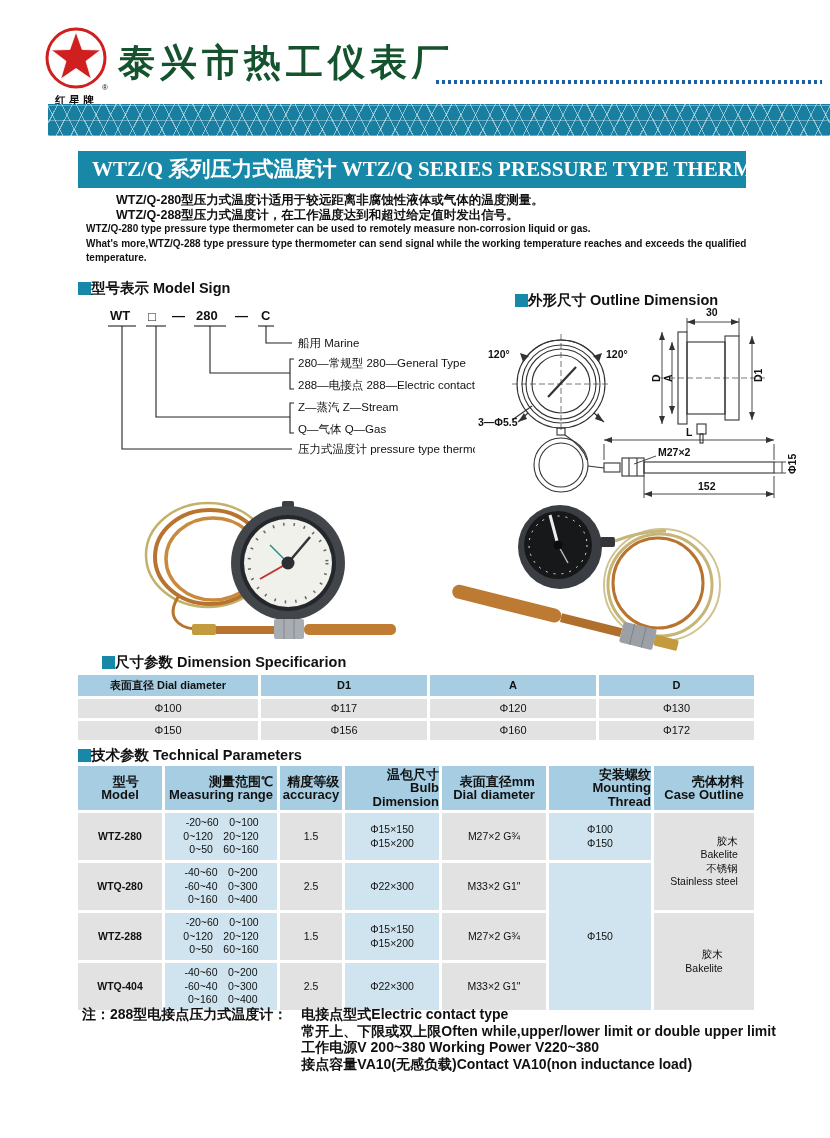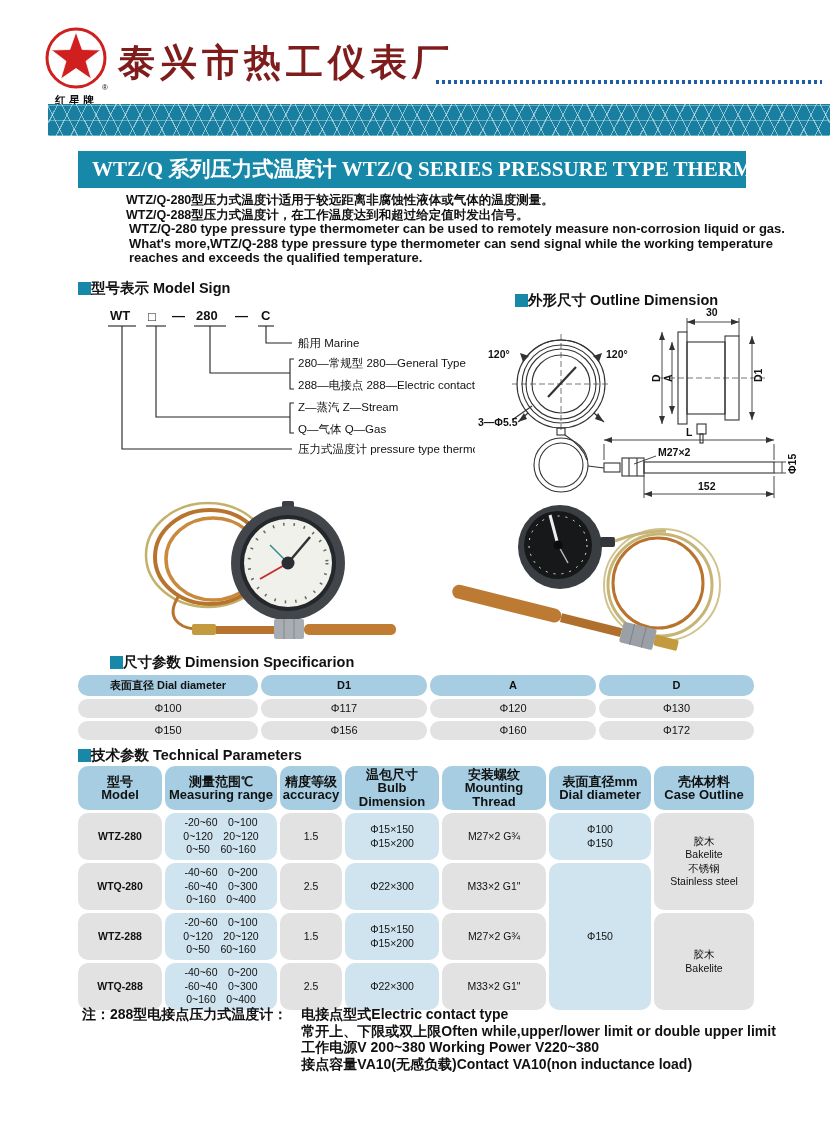--- a/index.html
+++ b/index.html
@@ -6,55 +6,55 @@
   body { background:#888; font-family:"Liberation Sans", sans-serif; }
   .page {
     position:relative; width:830px; height:1138px; margin:0 auto;
     background:#ffffff; color:#111; overflow:hidden;
     font-family:"Liberation Sans", sans-serif;
   }
   
   .logo { position:absolute; left:44px; top:24px; width:68px; height:84px; }
   .company {
     position:absolute; left:118px; top:38px; font-size:37px; font-weight:900;
-    letter-spacing:5px; color:#7f1d1d; white-space:nowrap;
+    letter-spacing:5px; color:#14532d; white-space:nowrap;
   }
   .dotline {
     position:absolute; left:436px; top:80px; width:386px; height:4px;
     background:repeating-linear-gradient(90deg,#1d5fa6 0 3px, transparent 3px 6px);
   }
   .band {
     position:absolute; left:48px; top:104px; width:782px; height:32px;
     background-color:#187fa0;
     background-image:
       repeating-linear-gradient(63deg, rgba(255,255,255,.50) 0 1px, transparent 1px 13px),
       repeating-linear-gradient(-63deg, rgba(255,255,255,.50) 0 1px, transparent 1px 13px),
       repeating-linear-gradient(0deg, rgba(255,255,255,.35) 0 1px, transparent 1px 15px);
   }
   .titlebar {
     position:absolute; left:78px; top:151px; width:668px; height:37px;
     background:#1888a9; color:#fff; font-family:"Liberation Serif", serif;
     font-weight:bold; font-size:21px; line-height:37px; padding-left:14px;
     white-space:nowrap;
   }
   
-  .intro { position:absolute; left:96px; top:193px; width:706px; }
+  .intro { position:absolute; left:86px; top:193px; width:706px; }
   .intro p.cn { font-size:12.5px; font-weight:700; line-height:14.5px; text-indent:30px; }
-  .intro p.en { font-size:13px; font-weight:600; line-height:14.5px; white-space:pre-line;margin-left:33px; }
+  .intro p.en { font-size:10px; font-weight:600; line-height:14.5px; white-space:pre-line; }
   
   .sec-h { position:absolute; display:flex; align-items:center; 
            font-size:14.5px; font-weight:700; white-space:nowrap; }
   .sec-h .bullet { width:13px; height:13px; background:#1888a9; flex:0 0 auto; }
   
   .svgabs { position:absolute; }
   svg text { font-family:"Liberation Sans", sans-serif; fill:#111; }
   
   .grid { position:absolute; display:grid; gap:3px; }
   .cell { display:flex; align-items:center; justify-content:center;
-          text-align:center; white-space:pre-line; font-size:10.5px; line-height:13.5px;border-radius:10px; }
+          text-align:right; white-space:pre-line; font-size:10.5px; line-height:13.5px; }
   .th   { background:#a6cde1; font-weight:700; font-size:13px; }
   .gray { background:#e2e2e2; }
   .blue { background:#cfe4ef; }
   .dimgrid { left:78px; top:675px; width:676px;
              grid-template-columns:180px 166px 166px 155px;
              grid-template-rows:21px 19px 19px; }
   .dimgrid .cell { font-size:11px; }
   .techgrid { left:78px; top:766px; width:676px;
               grid-template-columns:84px 112px 62px 94px 104px 102px 100px;
               grid-template-rows:44px 47px 47px 47px 47px; }
@@ -283,21 +283,21 @@
         <rect x="22" y="88" width="112" height="14" rx="7" fill="#bd7a33"></rect>
         <rect x="134" y="91" width="62" height="9" fill="#b06f2c"></rect>
         <rect x="196" y="84" width="34" height="21" rx="2" fill="#9aa0a6"></rect>
         <line x1="207" y1="84" x2="207" y2="105" stroke="#7c8288" stroke-width="1"></line>
         <line x1="219" y1="84" x2="219" y2="105" stroke="#7c8288" stroke-width="1"></line>
         <rect x="230" y="89" width="24" height="11" rx="2" fill="#c49a3f"></rect>
       </g>
     </svg>
   </div>
 
-  <div class="sec-h" style="left:82px; top:653px;padding-left:28px;">
+  <div class="sec-h" style="left:74px; top:653px;padding-left:28px;">
     <span class="bullet"></span>
     <span>尺寸参数 Dimension Specificarion</span>
   </div>
 
   <div class="grid dimgrid">
     <div class="cell th">表面直径  Dial diameter</div>
     <div class="cell th">D1</div>
     <div class="cell th">A</div>
     <div class="cell th">D</div>
     <div class="cell gray">Φ100</div>
@@ -318,24 +318,24 @@
   <div class="grid techgrid">
 
     <div class="cell th">型号
 Model</div>
     <div class="cell th">测量范围℃
 Measuring range</div>
     <div class="cell th">精度等级
 accuracy</div>
     <div class="cell th">温包尺寸
 Bulb Dimension</div>
+    <div class="cell th">表面直径mm
+Dial diameter</div>
     <div class="cell th">安装螺纹
 Mounting Thread</div>
-    <div class="cell th">表面直径mm
-Dial diameter</div>
     <div class="cell th">壳体材料
 Case Outline</div>
 
     <div class="cell gray model-cell">WTZ-280</div>
     <div class="cell blue">-20~60　0~100
 0~120　20~120
 0~50　60~160</div>
     <div class="cell gray">1.5</div>
     <div class="cell blue">Φ15×150
 Φ15×200</div>
@@ -360,21 +360,21 @@
     <div class="cell blue" style="grid-row:4;">-20~60　0~100
 0~120　20~120
 0~50　60~160</div>
     <div class="cell gray" style="grid-row:4;">1.5</div>
     <div class="cell blue" style="grid-row:4;">Φ15×150
 Φ15×200</div>
     <div class="cell gray" style="grid-row:4;">M27×2  G¾</div>
     <div class="cell gray" style="grid-column:7; grid-row:4 / span 2;">胶木
 Bakelite</div>
 
-    <div class="cell gray model-cell" style="grid-row:5;">WTQ-288</div>
+    <div class="cell gray model-cell" style="grid-row:5;">WTQ-404</div>
     <div class="cell blue" style="grid-row:5;">-40~60　0~200
 -60~40　0~300
 0~160　0~400</div>
     <div class="cell gray" style="grid-row:5;">2.5</div>
     <div class="cell blue" style="grid-row:5;">Φ22×300</div>
     <div class="cell gray" style="grid-row:5;">M33×2  G1"</div>
   </div>
 
   <div class="notes">
     <div class="lead">注：288型电接点压力式温度计：</div>

